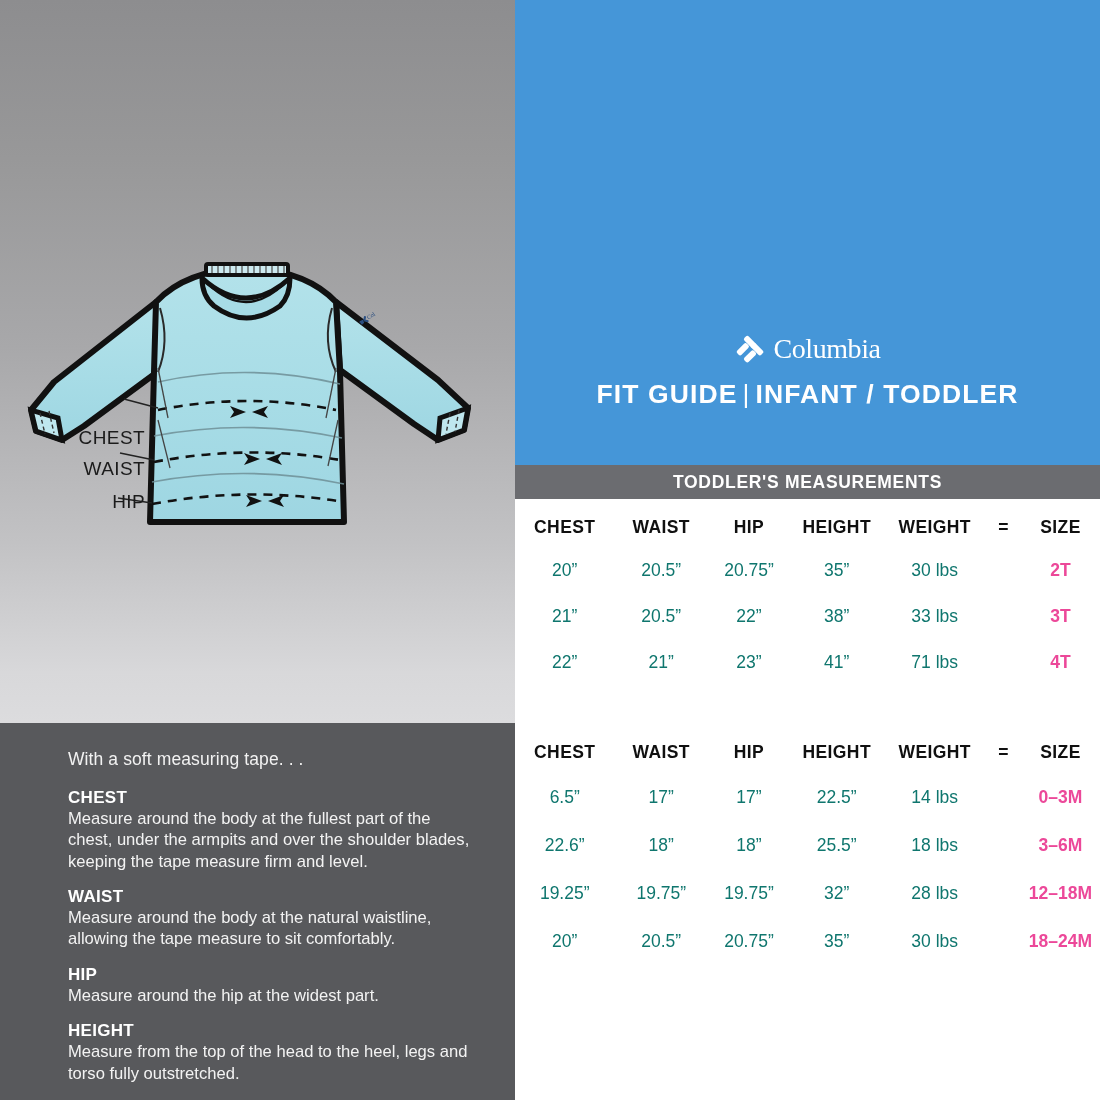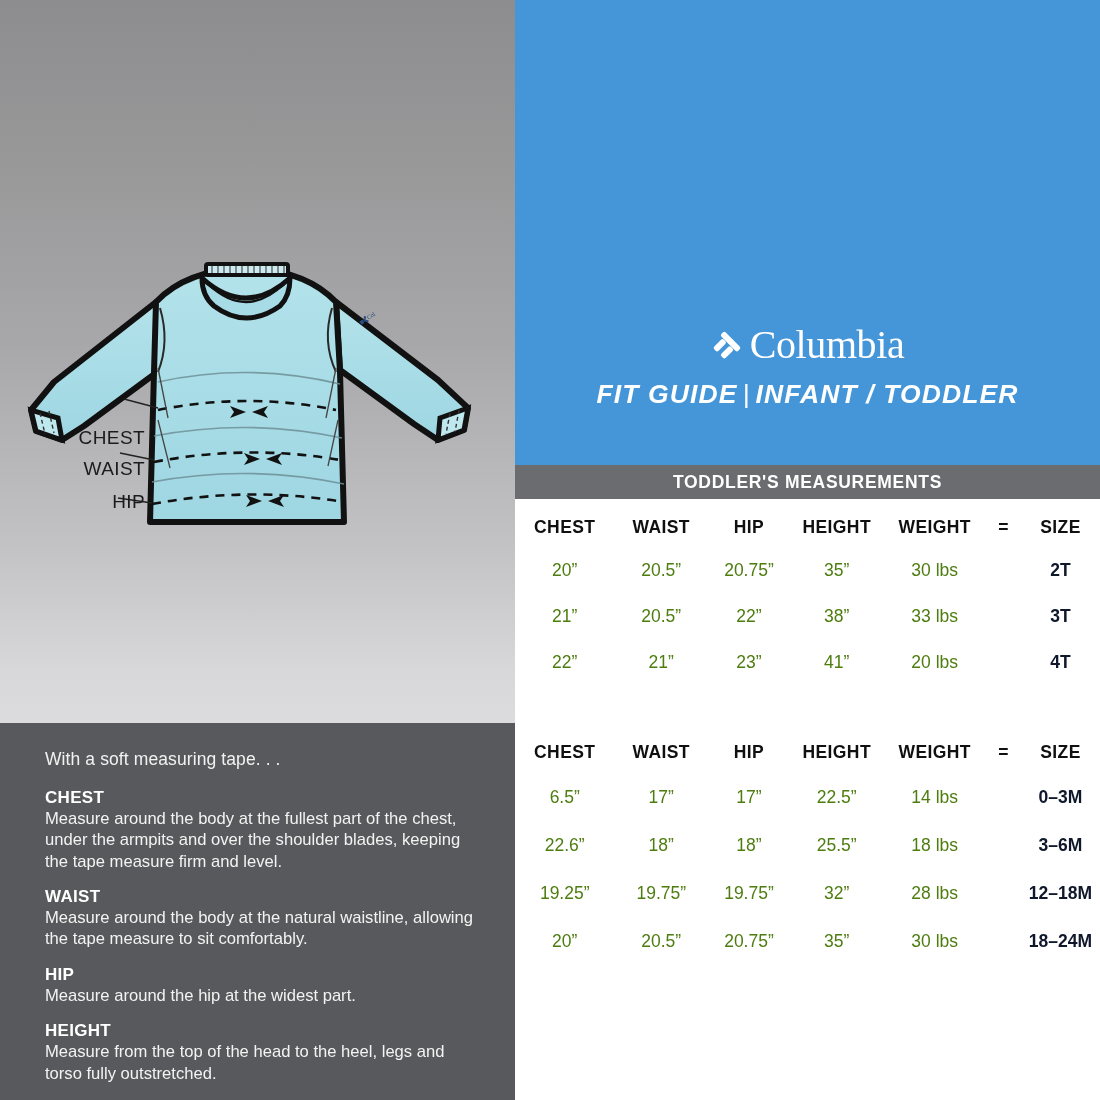--- a/index.html
+++ b/index.html
@@ -27,21 +27,21 @@
     letter-spacing:.4px; text-align:right; white-space:nowrap;
   }
   .lbl-chest { left:15px; top:427px; width:130px; }
   .lbl-waist { left:15px; top:458px; width:130px; }
   .lbl-hip   { left:15px; top:491px; width:130px; }
 
   
   .info-panel {
     position:absolute; left:0; top:723px; width:515px; height:377px;
     background:#58595c; color:#ffffff;
-    padding:26px 40px 0 45px;
+    padding:26px 40px 0 68px;
   }
   .info-intro {
     font-size:17.5px; font-weight:400; color:#f2f2f2;
     letter-spacing:.1px; margin-bottom:17px;
   }
   .info-block { margin-bottom:14px; }
   .info-term {
     font-size:17px; font-weight:bold; color:#ffffff;
     letter-spacing:.3px; line-height:1.25;
   }
@@ -55,26 +55,26 @@
     position:absolute; left:515px; top:0; width:585px; height:465px;
     background:#4596d8;
     display:flex; flex-direction:column;
     align-items:center; justify-content:flex-end;
     padding-bottom:55px;
   }
   .brand-row { display:flex; align-items:center; justify-content:center; gap:7px; margin-bottom:14px; }
   .brand-mark { width:32px; height:32px; flex:none; }
   .brand-word {
     font-family:"Liberation Serif", serif;
-    font-size:40px; color:#ffffff; font-weight:400;
+    font-size:28px; color:#ffffff; font-weight:400;
     letter-spacing:-0.4px; line-height:1;
   }
   .fit-guide-line {
     font-size:26.5px; font-weight:bold; color:#ffffff;
-    letter-spacing:1.1px; white-space:nowrap;font-style:italic;
+    letter-spacing:1.1px; white-space:nowrap;
   }
   .fg-sep { padding:0 5px; font-weight:400; }
 
   
   .table-zone { position:absolute; left:515px; width:585px; background:#ffffff; }
   .tz-toddler { top:465px; height:320px; }
   .tz-infant  { top:723px; height:377px; }
 
   .tbl-title {
     height:34px; background:#6b6c70; color:#ffffff;
@@ -82,24 +82,24 @@
     font-size:17.5px; font-weight:bold; letter-spacing:.7px;
   }
   .tz-infant .tbl-title { height:34px; }
 
   table.meas { width:100%; border-collapse:collapse; table-layout:fixed; }
   table.meas th {
     font-size:17.5px; font-weight:bold; color:#101010;
     letter-spacing:.4px; text-align:center; padding:0;
   }
   table.meas td {
-    font-size:17.5px; font-weight:400; color:#4d7c0f;
+    font-size:17.5px; font-weight:400; color:#0f766e;
     text-align:center; padding:0;
   }
-  table.meas td.size-cell { font-weight:bold; color:#0f172a; }
+  table.meas td.size-cell { font-weight:bold; color:#ec4899; }
 
   
   .tz-toddler table.meas { margin-top:9px; }
   .tz-toddler table.meas th { height:39px; }
   .tz-toddler table.meas td { height:46px; }
 
   
   .tz-infant table.meas { margin-top:9px; }
   .tz-infant table.meas th { height:41px; }
   .tz-infant table.meas td { height:48px;text-align:center; }
@@ -284,21 +284,21 @@
           <td>38”</td>
           <td>33 lbs</td>
           <td></td>
           <td class="size-cell">3T</td>
         </tr>
         <tr>
           <td>22”</td>
           <td>21”</td>
           <td>23”</td>
           <td>41”</td>
-          <td>20 lbs</td>
+          <td>71 lbs</td>
           <td></td>
           <td class="size-cell">4T</td>
         </tr>
       </tbody>
     </table>
   </div>
 
   <div class="table-zone tz-infant">
     <table class="meas">
       <colgroup>

